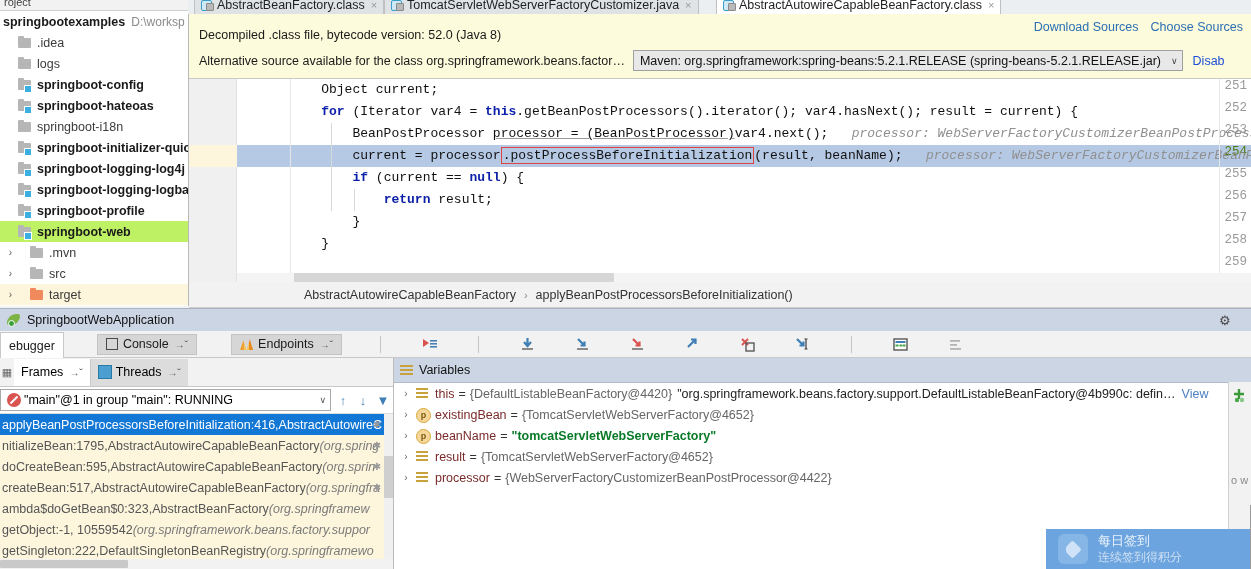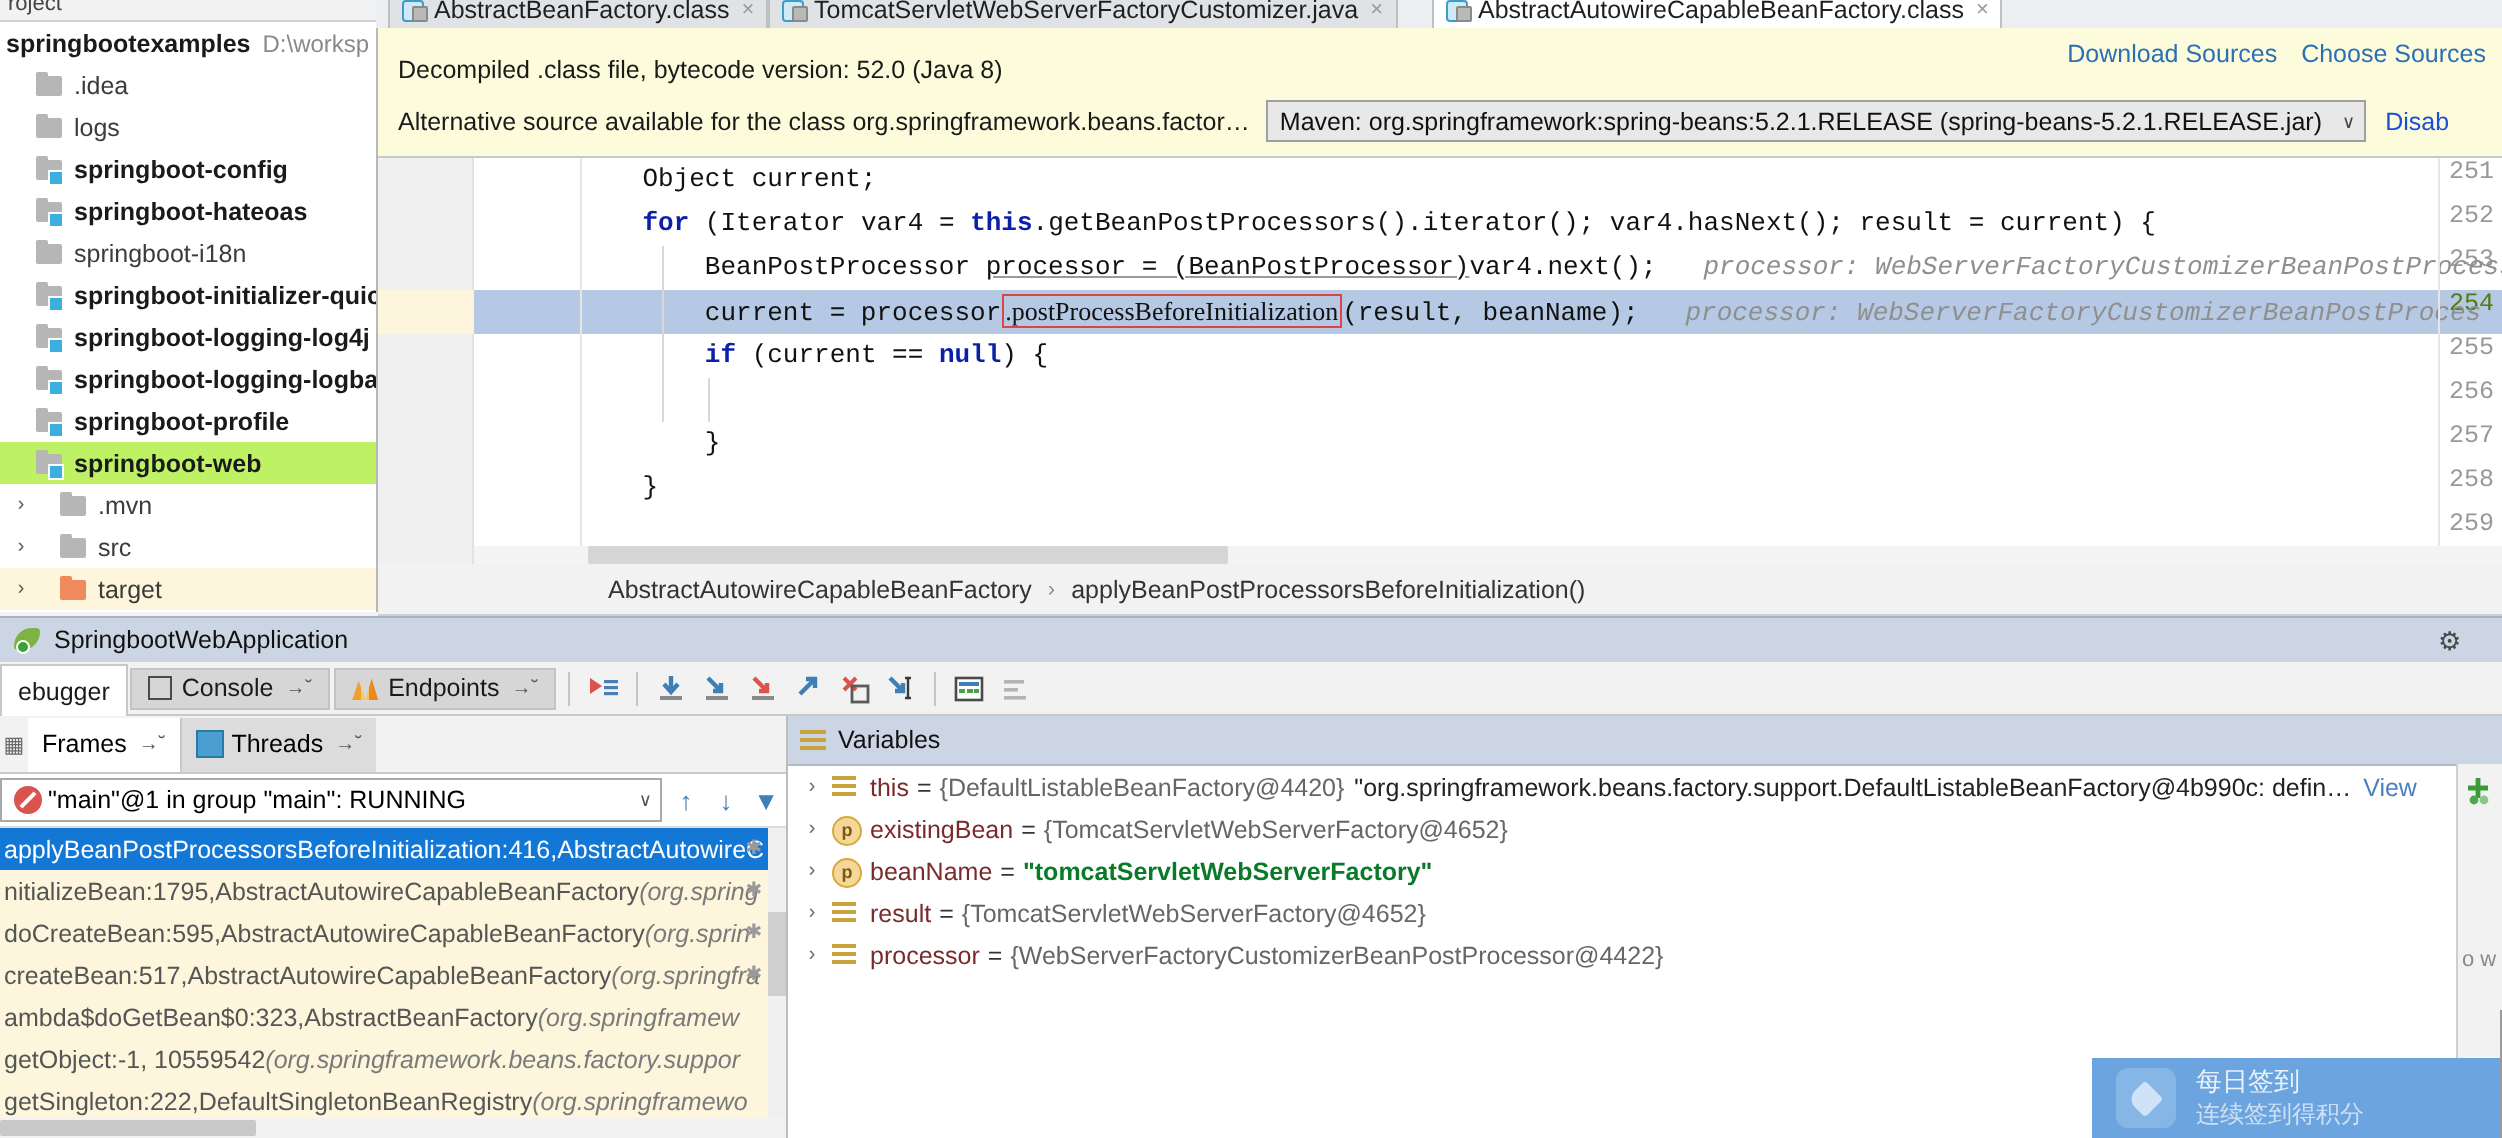--- a/index.html
+++ b/index.html
@@ -62,21 +62,21 @@
   .lnum{position:absolute;right:4px;font-size:12.5px;color:#999;font-family:"Liberation Mono",monospace;
         text-align:right;}
   .hl-band{position:absolute;left:0;width:1062px;height:22px;background:#fdf6dd;}
   .hl-sel{position:absolute;left:48px;width:1062px;height:22px;background:#b6c9e4;}
   .hl-gutter{position:absolute;left:0;width:48px;height:22px;background:#fdf6dd;}
   .codeline{position:absolute;left:101px;font-family:"Liberation Mono",monospace;font-size:13px;
             white-space:pre;color:#111;line-height:22px;}
   .kw{color:#0b1fa8;font-weight:bold;}
   .cmt{color:#8f8f8f;font-style:italic;}
   .und{text-decoration:underline;text-decoration-color:#9a9a9a;}
-  .redbox{border:1px solid #d44;padding:0 1px;font-family:Liberation Serif, serif;}
+  .redbox{border:1px solid #d44;padding:0 1px;}
   .indentguide{position:absolute;width:1px;background:#d8d8d8;}
   .vline{position:absolute;top:0;width:1px;height:203px;background:#e6e6e6;}
   .hscroll{position:absolute;left:101px;bottom:0px;height:9px;background:#d6d6d6;border-radius:1px;}
   .hscroll-track{position:absolute;left:48px;bottom:0;width:1014px;height:9px;background:#f4f4f4;}
 
   
   .crumbs{position:absolute;left:189px;top:282px;width:1062px;height:26px;background:#f2f2f2;
           display:flex;align-items:center;padding-left:115px;box-sizing:border-box;
           font-size:12.5px;color:#333;border-bottom:1px solid #cfcfcf;}
   .crumbs .sep{margin:0 8px;color:#8a8a8a;font-size:11px;}
@@ -86,21 +86,21 @@
           display:flex;align-items:center;border-top:1px solid #a9b3c4;border-bottom:1px solid #b5bdcb;}
   .runhdr .leaf{width:16px;height:14px;margin:0 5px 0 6px;position:relative;flex:0 0 16px;}
   .leaf-s{position:absolute;left:1px;top:1px;width:13px;height:11px;background:#7cb342;
           border-radius:9px 2px 9px 2px;}
   .leaf-d{position:absolute;left:2px;top:7px;width:5px;height:5px;border-radius:50%;background:#3aa23a;border:1px solid #fff;}
   .runhdr .title{font-size:12.5px;color:#111;}
   .gear{position:absolute;right:10px;top:4px;width:22px;color:#4a4a4a;font-size:13px;}
 
   
   .dbgtabs{position:absolute;left:0;top:331px;width:1251px;height:26px;background:#f2f2f2;
-           display:flex;align-items:center;border-bottom:1px solid #c8c8c8;}
+           display:flex;align-items:center;border-bottom:1px solid #c8c8c8;gap:32px;}
   .dtab{height:25px;display:flex;align-items:center;padding:0 8px;font-size:12.5px;color:#1a1a1a;
         white-space:nowrap;box-sizing:border-box;}
   .dtab.active{background:#fff;border-left:1px solid #c8c8c8;border-right:1px solid #c8c8c8;border-top:1px solid #c8c8c8;
         position:relative;top:1px;height:26px;}
   .dtab.inactive{background:#d6d6d6;border:1px solid #c3c3c3;margin:0 1px;height:21px;}
   .pin{margin-left:6px;color:#555;font-size:10px;}
   .tsep{width:1px;height:17px;background:#c5c5c5;margin:0 5px;}
   .dicon{width:17px;height:17px;margin:0 3px;position:relative;flex:0 0 17px;}
 
   
@@ -351,20 +351,21 @@
     <div class="codeline" style="top:0px"><span>    Object current;</span></div>
 
     <div class="codeline" style="top:22px"><span>    </span><span class="kw">for</span><span> (Iterator var4 = </span><span class="kw">this</span><span>.getBeanPostProcessors().iterator(); var4.hasNext(); result = current) {</span></div>
 
     <div class="codeline" style="top:44px"><span>        BeanPostProcessor </span><span class="und">processor = (BeanPostProcessor)</span><span>var4.next();</span><span class="cmt">   processor: WebServerFactoryCustomizerBeanPostProcessor@4422</span></div>
 
     <div class="codeline" style="top:66px"><span>        current = processor</span><span class="redbox">.postProcessBeforeInitialization</span><span>(result, beanName);</span><span class="cmt">   processor: WebServerFactoryCustomizerBeanPostProces</span></div>
 
     <div class="codeline" style="top:88px"><span>        </span><span class="kw">if</span><span> (current == </span><span class="kw">null</span><span>) {</span></div>
 
+    <div class="codeline" style="top:110px"><span>            </span><span class="kw">return</span><span> result;</span></div>
 
     <div class="codeline" style="top:132px"><span>        }</span></div>
 
     <div class="codeline" style="top:154px"><span>    }</span></div>
 
     <div class="codeline" style="top:176px"></div>
 
     <div class="vline" style="left:1030px;top:0;height:203px;background:#e6e6e6"></div>
 
     <div class="hscroll-track"></div>

